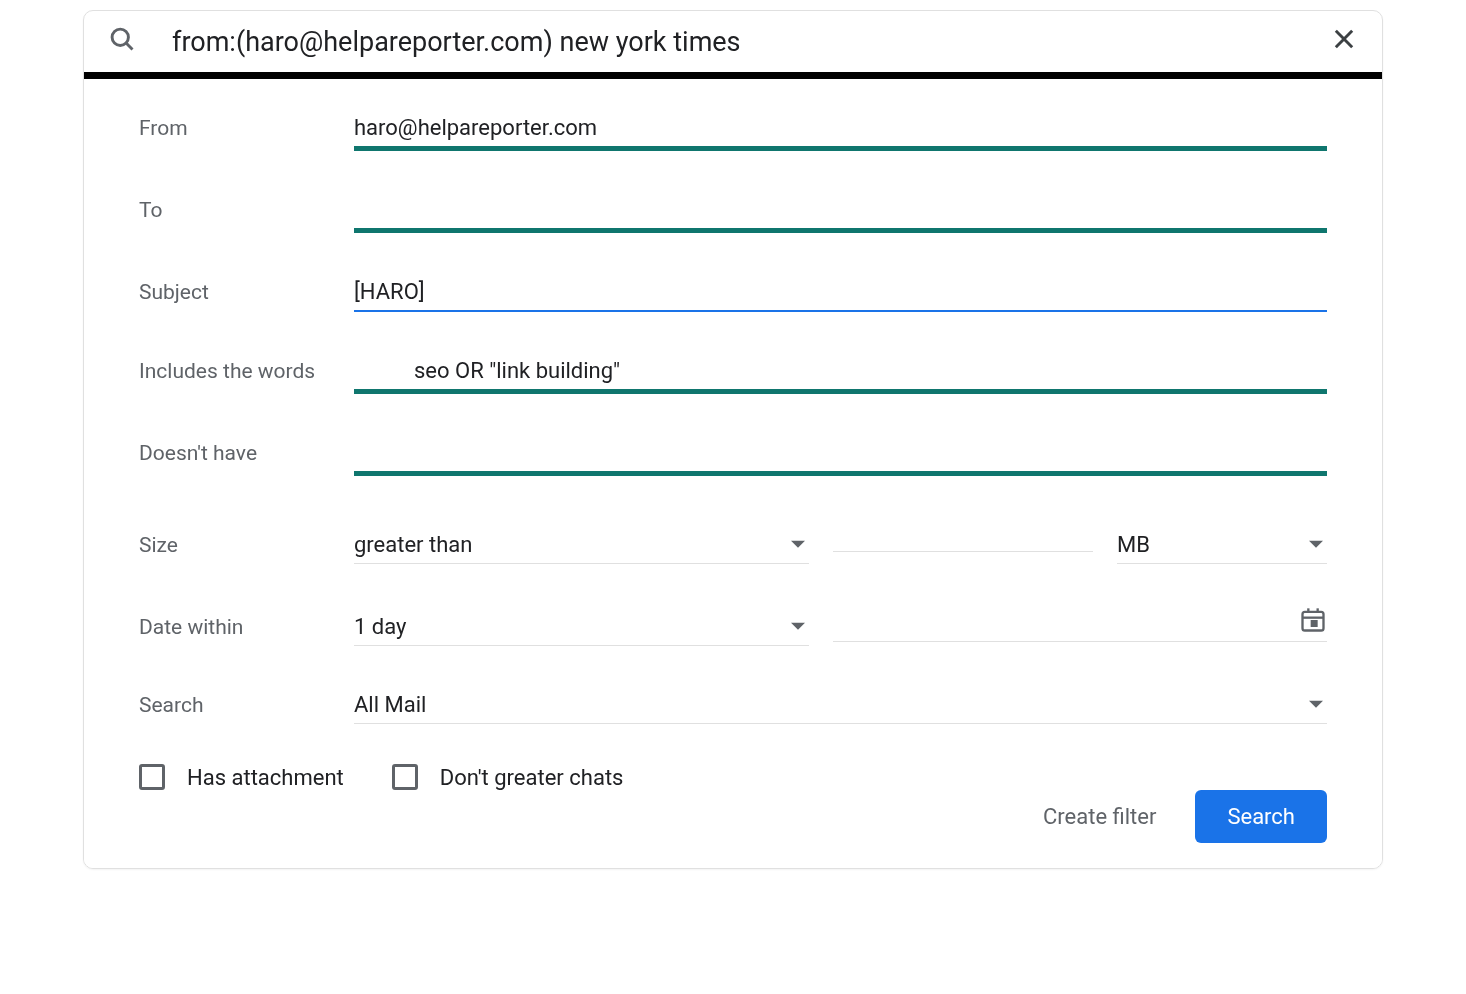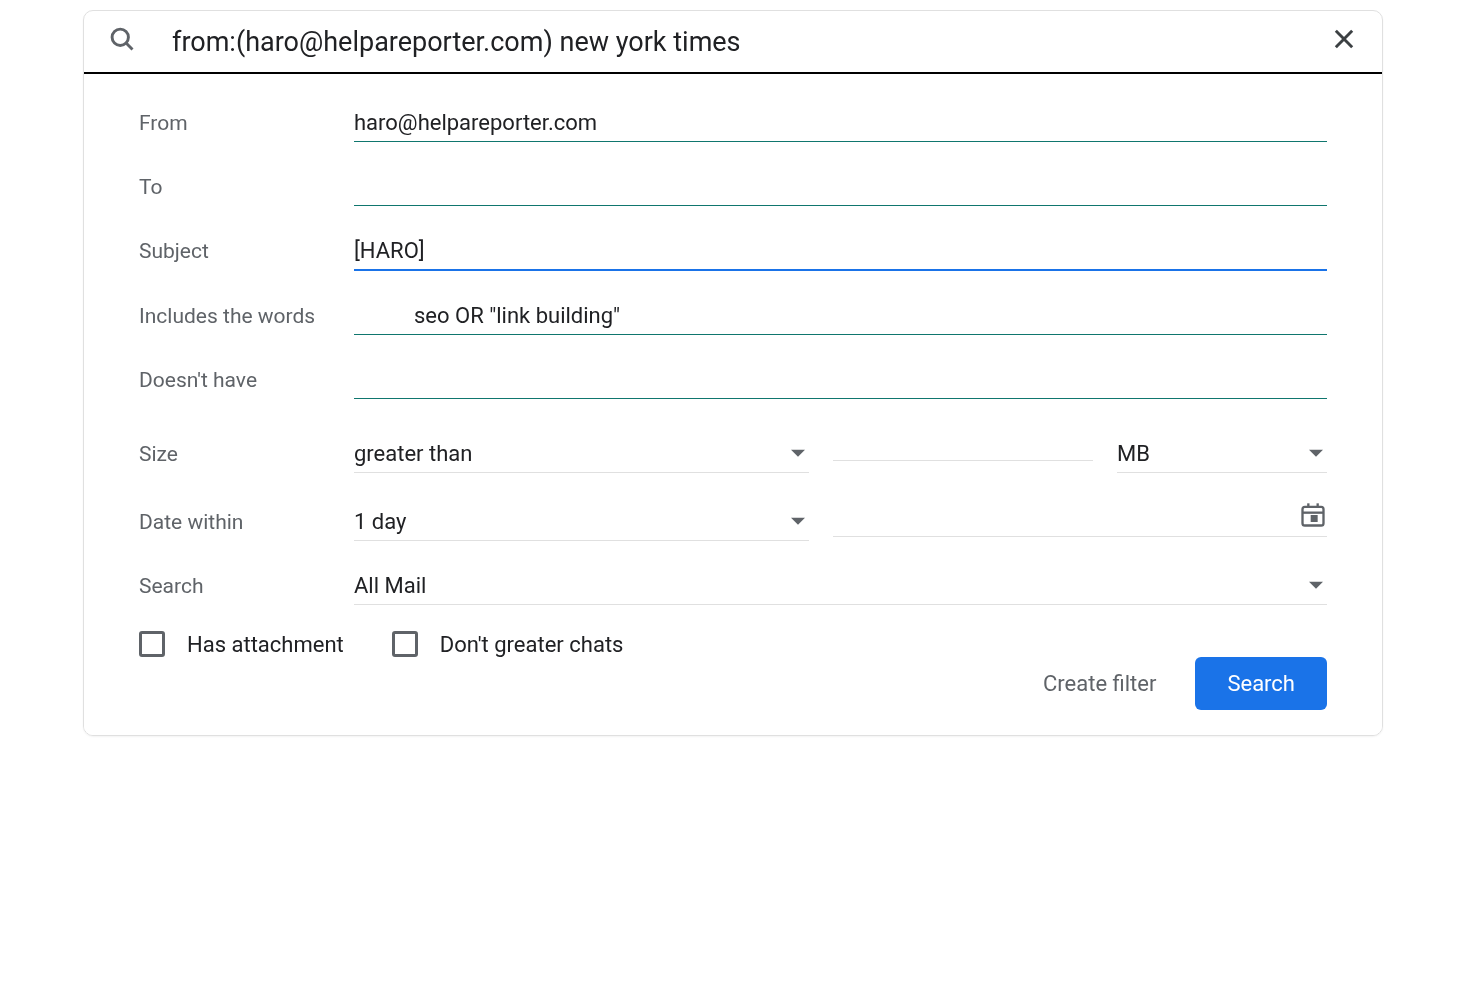--- a/index.html
+++ b/index.html
@@ -19,57 +19,57 @@
       margin: 0 auto;
       border: 1px solid #e0e0e0;
       border-radius: 10px;
       overflow: hidden;
       box-shadow: 0 1px 2px rgba(0,0,0,0.05);
     }
     .search-bar {
       display: flex;
       align-items: center;
       padding: 14px 24px;
-      border-bottom: 2px solid #000000;
+      border-bottom: 7px solid #000000;
       gap: 36px;
     }
     .search-bar input {
       flex: 1;
       border: none;
       outline: none;
       font-size: 27px;
       font-family: inherit;
       color: #202124;
     }
     .advanced-panel {
       padding: 30px 55px 25px 55px;
       background: #fff;
     }
     .form-row {
       display: flex;
       align-items: baseline;
-      margin-bottom: 26px;
+      margin-bottom: 40px;
       justify-content: space-between;
     }
     .form-label {
       width: 215px;
       color: #5f6368;
       font-size: 21px;
       flex-shrink: 0;
     }
     .form-field {
       flex: 1;
       display: flex;
       align-items: baseline;
       gap: 24px;
     }
     .text-input {
       flex: 1;
       border: none;
-      border-bottom: 1px solid #0f766e;
+      border-bottom: 5px solid #0f766e;
       outline: none;
       font-size: 22px;
       font-family: inherit;
       color: #202124;
       padding: 6px 0;
       background: transparent;
     }
     .text-input.focused {
       border-bottom: 2px solid #1a73e8;
     }

